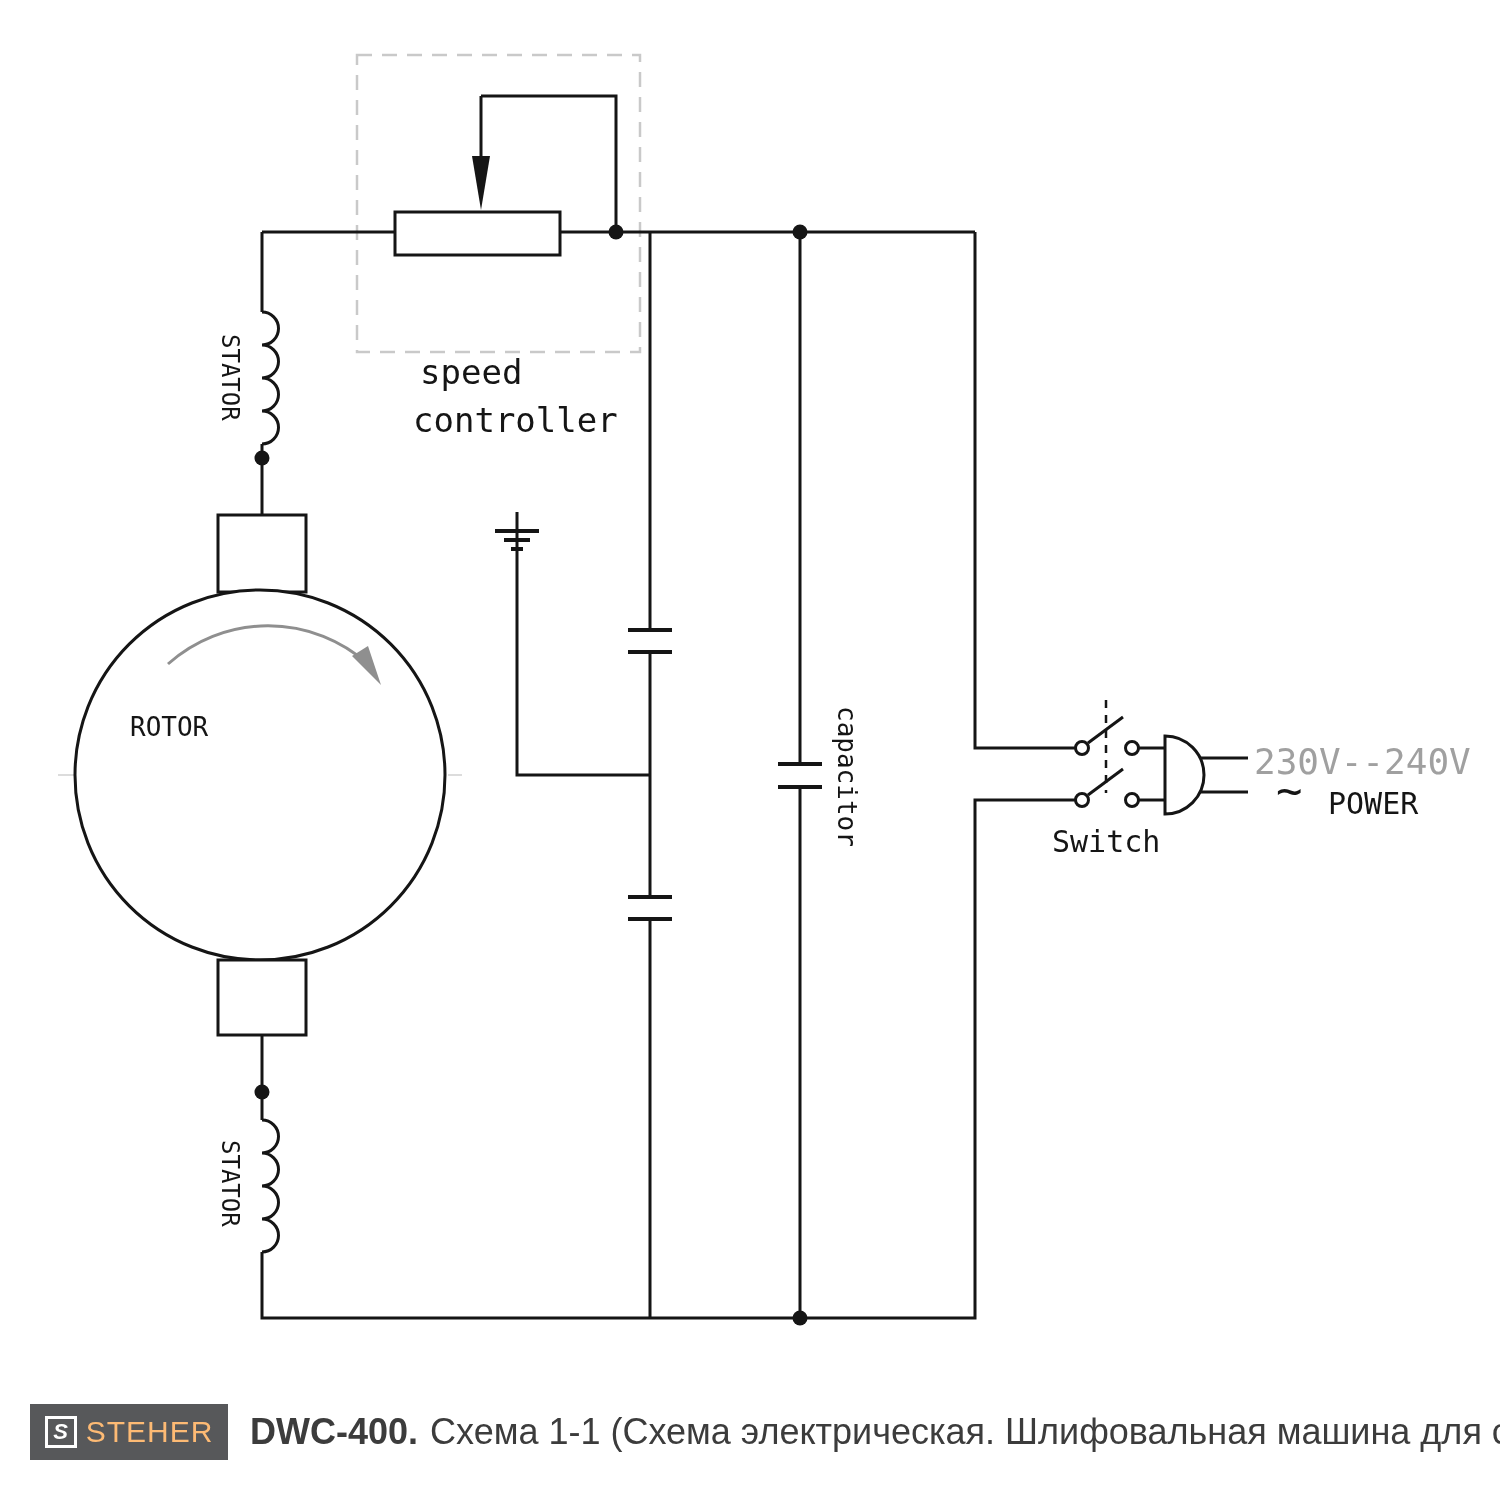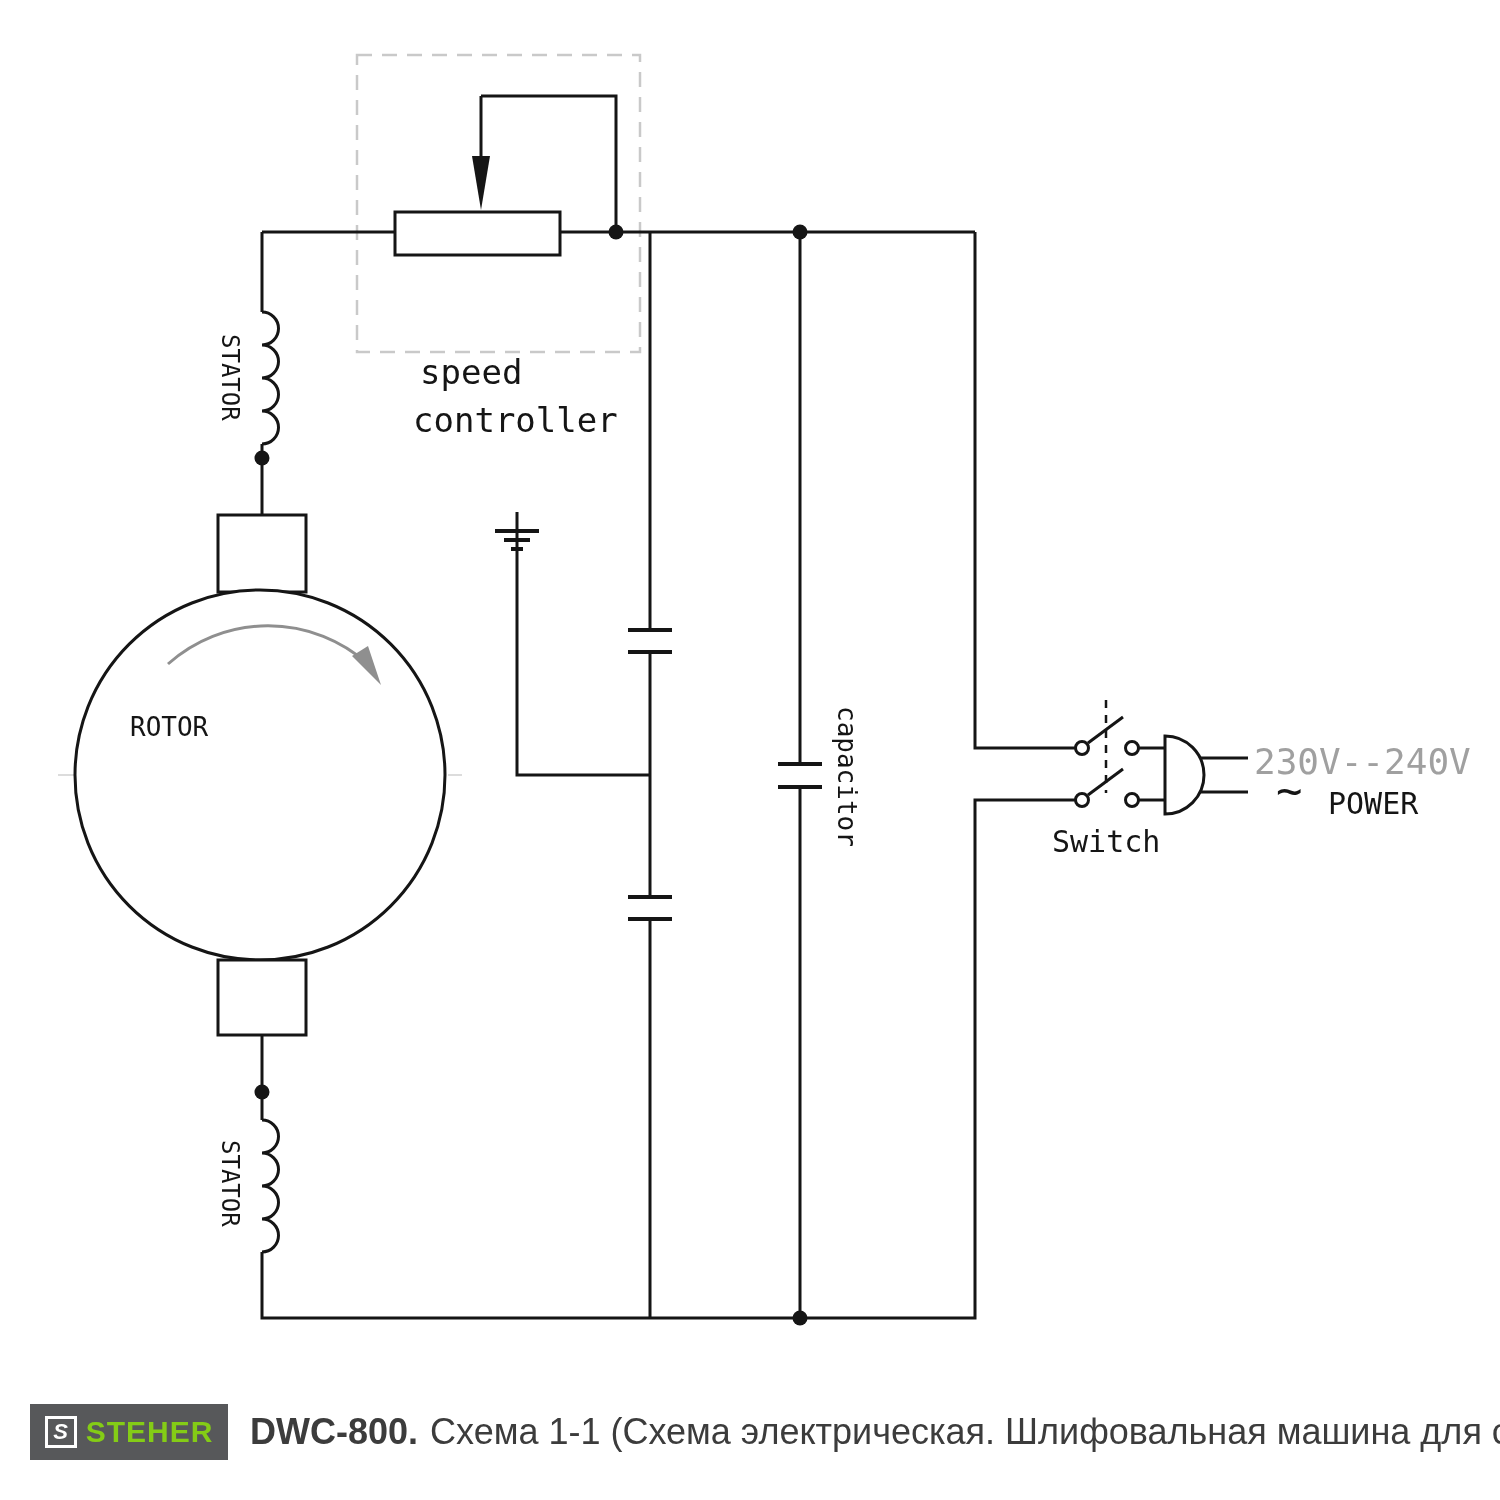--- a/index.html
+++ b/index.html
@@ -33,21 +33,21 @@
   .logo {
     background: var(--footer-bg, #57585a); height: 56px; width: 198px;
     display: flex; align-items: center; justify-content: center; gap: 9px;
     flex: none;
   }
   .logo-icon {
     width: 32px; height: 32px; border: 3px solid #fff; color: #fff;
     display: flex; align-items: center; justify-content: center;
     font-weight: 700; font-size: 22px; font-style: italic;
   }
-  .logo-text { color: #84cc16; font-weight: 700; font-size: 30px; letter-spacing: 1px; }
+  .logo-text { color: #fdba74; font-weight: 400; font-size: 30px; letter-spacing: 1px; }
   .caption {
     font-size: 36px; color: var(--footer-text, #3c3c3c);
     display: flex; gap: 12px; white-space: nowrap; align-items: baseline;
   }
   .model { font-weight: 700; }
 </style>
 </head>
 <body>
 
 <div class="canvas">
@@ -157,18 +157,18 @@
     <text class="glabel" x="1276" y="806" font-size="44">~</text>
     <text class="glabel" x="1328" y="814" font-size="30">POWER</text>
   </svg>
 
   <div class="footer">
     <div class="logo">
       <span class="logo-icon">S</span>
       <span class="logo-text">STEHER</span>
     </div>
     <div class="caption">
-      <span class="model">DWC-800.</span>
+      <span class="model">DWC-400.</span>
       <span class="desc">Схема 1-1 (Схема электрическая. Шлифовальная машина для стен)</span>
     </div>
   </div>
 
 </div>
 
 </body></html>

